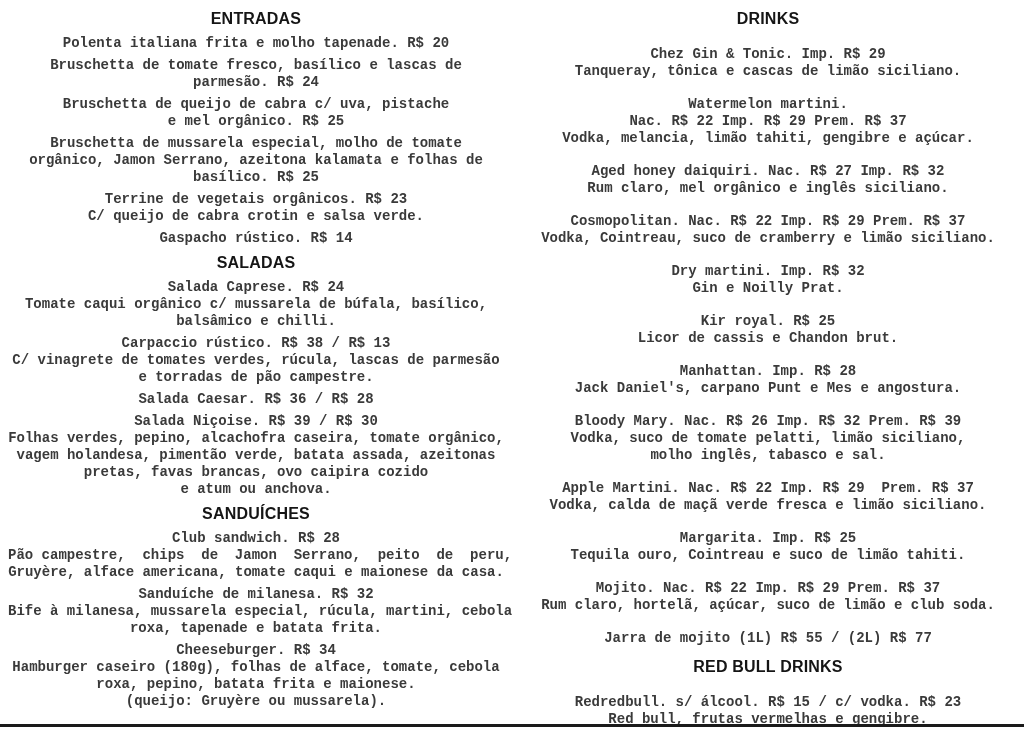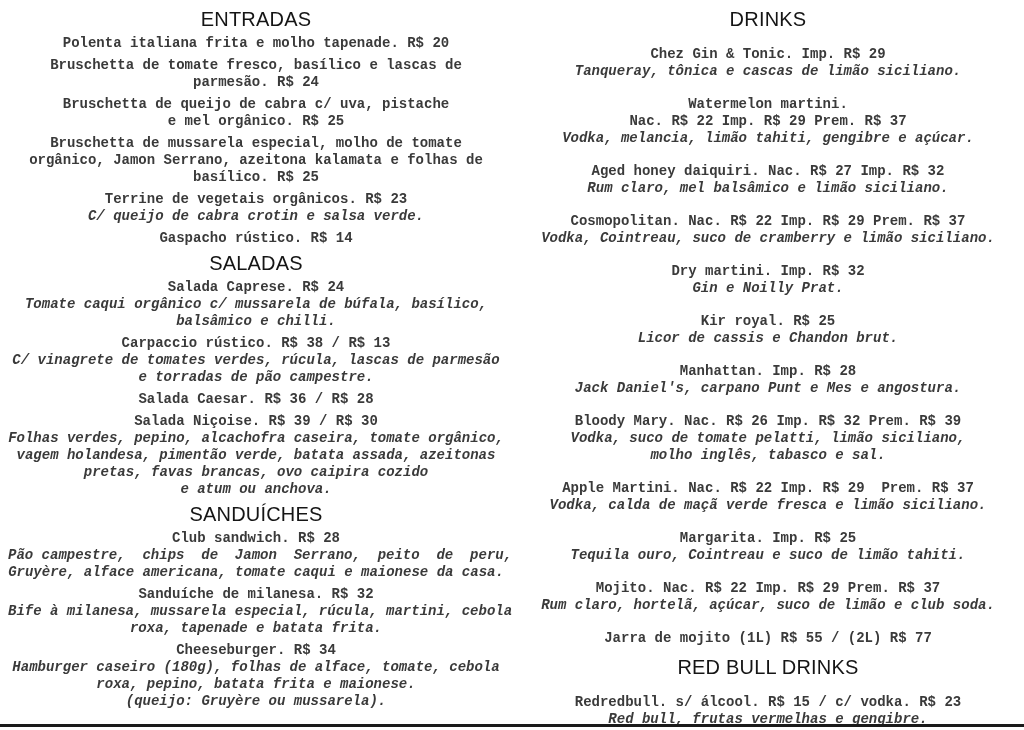--- a/index.html
+++ b/index.html
@@ -22,40 +22,39 @@
     padding-top:6px;
     box-sizing:border-box;
   }
   .column{
     width:512px;
     box-sizing:border-box;
     padding:0 8px;
   }
   .section-title{
     font-family:"Liberation Sans","DejaVu Sans",sans-serif;
-    font-weight:normal;
-    font-size:20px;
+    font-weight:bold;
+    font-size:16px;
     line-height:22px;
     letter-spacing:0.2px;
     text-align:center;
     color:var(--heading-color);
     margin:2px 0 5px 0;
   }
   .menu-item{margin-bottom:5px;}
   .column-right .menu-item{margin-bottom:9px;margin-top:16px;}
   .line{
     font-size:14px;
     line-height:17px;
     font-weight:bold;
     text-align:center;
     white-space:pre;
     overflow:visible;
   }
   .desc-line{
-    font-style:italic;
   }
   .bottom-rule{
     position:absolute;
     left:0;right:0;
     bottom:3px;
     height:3px;
     background:var(--rule-color);
   }
 </style>
 </head>
@@ -139,21 +138,21 @@
           <div class="line name-line">Chez Gin &amp; Tonic. Imp. R$ 29</div>
           <div class="line desc-line">Tanqueray, tônica e cascas de limão siciliano.</div>
         </div>
         <div class="menu-item">
           <div class="line name-line">Watermelon martini.</div>
           <div class="line name-line">Nac. R$ 22 Imp. R$ 29 Prem. R$ 37</div>
           <div class="line desc-line">Vodka, melancia, limão tahiti, gengibre e açúcar.</div>
         </div>
         <div class="menu-item">
           <div class="line name-line">Aged honey daiquiri. Nac. R$ 27 Imp. R$ 32</div>
-          <div class="line desc-line">Rum claro, mel balsâmico e limão siciliano.</div>
+          <div class="line desc-line">Rum claro, mel orgânico e inglês siciliano.</div>
         </div>
         <div class="menu-item">
           <div class="line name-line">Cosmopolitan. Nac. R$ 22 Imp. R$ 29 Prem. R$ 37</div>
           <div class="line desc-line">Vodka, Cointreau, suco de cramberry e limão siciliano.</div>
         </div>
         <div class="menu-item">
           <div class="line name-line">Dry martini. Imp. R$ 32</div>
           <div class="line desc-line">Gin e Noilly Prat.</div>
         </div>
         <div class="menu-item">

